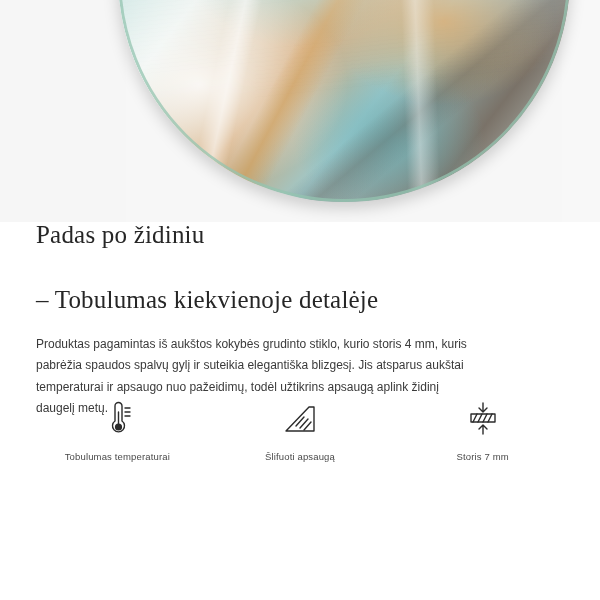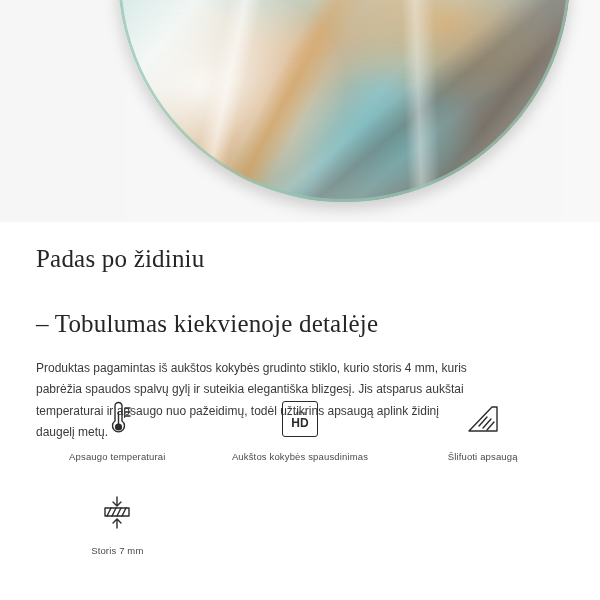--- a/index.html
+++ b/index.html
@@ -86,21 +86,21 @@
     height: 26%;
     background: linear-gradient(180deg, rgba(255,255,255,0.35), rgba(255,255,255,0));
     transform: rotate(-6deg);
     filter: blur(4px);
   }
 
   
   .content {
     position: absolute;
     left: 0;
-    top: 228px;
+    top: 204px;
     width: 508px;
   }
   .headline {
     margin: 0;
     padding: 14px 36px 0 36px;
     font-family: "Liberation Serif", serif;
     font-size: 25px;
     line-height: 1.32;
     font-weight: 400;
     color: #262626;
@@ -208,32 +208,23 @@
 
     <div class="feature">
       <div class="feature-icon">
         <svg width="34" height="38" viewBox="0 0 34 38" aria-hidden="true">
           <path class="icon-stroke" d="M15 6 a3.5 3.5 0 0 1 7 0 v15 a6 6 0 1 1 -7 0 z"></path>
           <path class="icon-stroke" d="M18.5 12 v12.5"></path>
           <circle class="icon-fill" cx="18.5" cy="27" r="3.6"></circle>
           <path class="icon-stroke" d="M25 8 h5 M25 12 h5 M25 16 h5"></path>
         </svg>
       </div>
-      <div class="feature-label">Apsaugo temperaturai</div>
-    </div>
-
-    <div class="feature">
-      <div class="feature-icon">
-        <div class="ultrahd">
-          <span class="u-top">ultra</span>
-          <span class="u-bot">HD</span>
-        </div>
-      </div>
-      <div class="feature-label">Aukštos kokybės spausdinimas</div>
-    </div>
+      <div class="feature-label">Tobulumas temperaturai</div>
+    </div>
+
 
 
 
     <div class="feature">
       <div class="feature-icon">
         <svg width="36" height="34" viewBox="0 0 36 34" aria-hidden="true">
           <path class="icon-stroke" d="M4 29 L27 5 h5 v24 z"></path>
           <path class="icon-stroke" d="M14 24 l8 -9 M18 26 l8 -9 M22 28 l7 -8"></path>
         </svg>
       </div>

